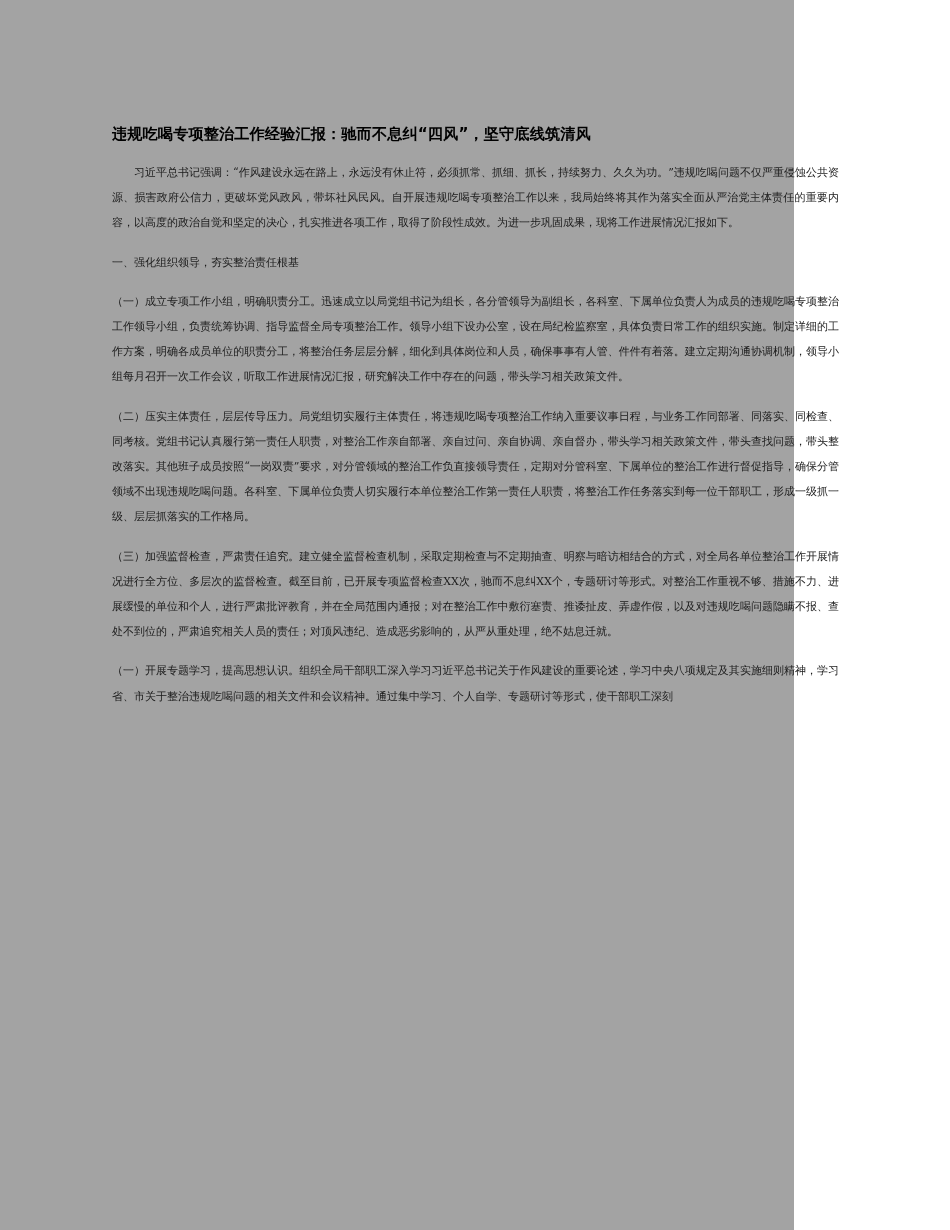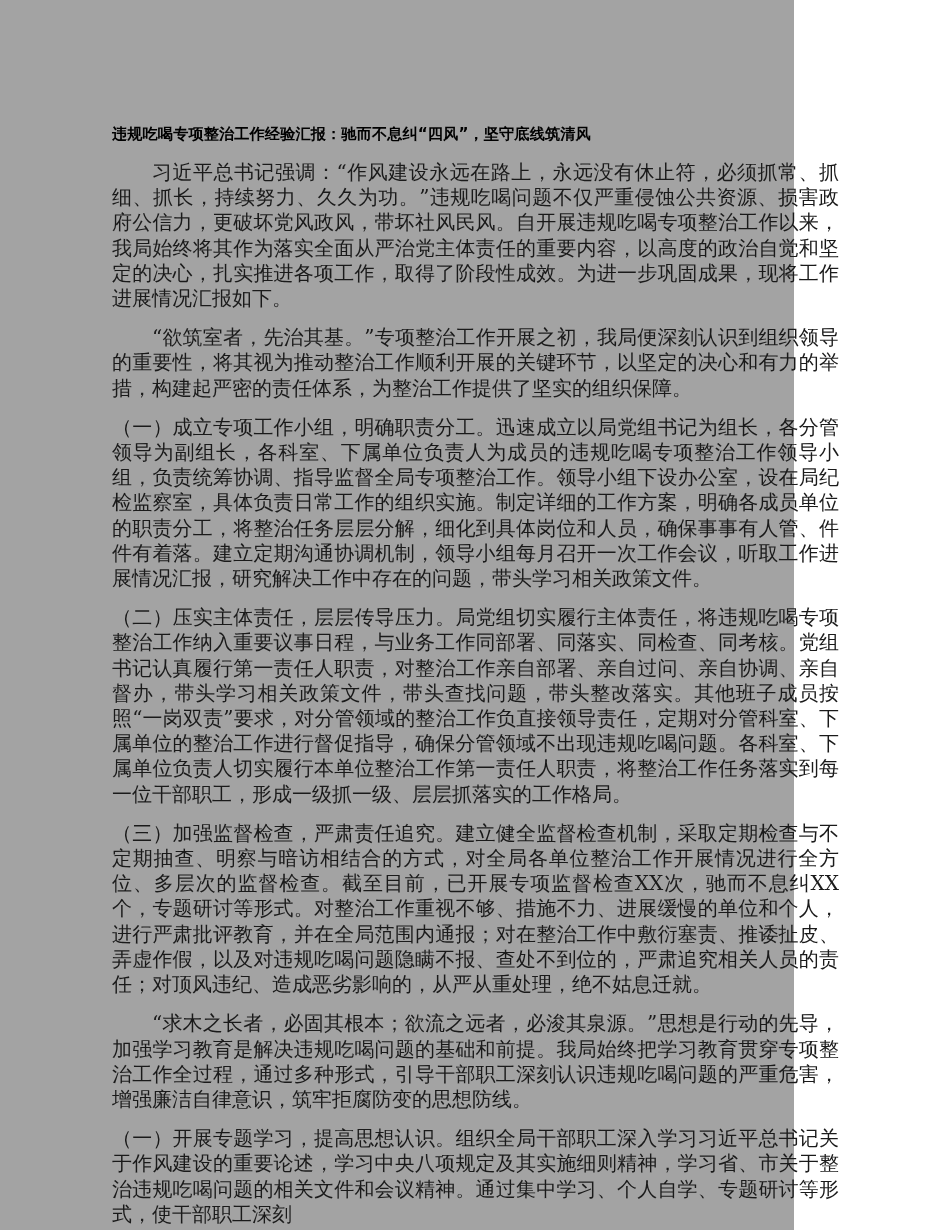--- a/index.html
+++ b/index.html
@@ -35,21 +35,21 @@
     font-size: 15.2px;
     line-height: 25px;
     color: #000000;
     margin: 0 0 13px 0;
     letter-spacing: 0.1px;
     text-align: left;
     white-space: nowrap;
   }
   .para {
     font-family: "DejaVu Serif", "Liberation Serif", serif;
-    font-size: 20px;
+    font-size: 11px;
     line-height: 25.2px;
     color: #1a1a1a;
     margin: 0 0 14px 0;
     text-align: justify;
     text-justify: inter-ideograph;
     text-indent: 2em;
     word-break: break-all;
     letter-spacing: 0;
   }
   .para.heading {
@@ -70,28 +70,27 @@
 </head>
 <body>
 
 <div class="page">
   <div class="content">
 
     <h1 class="doc-title">违规吃喝专项整治工作经验汇报：驰而不息纠“四风”，坚守底线筑清风</h1>
 
     <p class="para">习近平总书记强调：“作风建设永远在路上，永远没有休止符，必须抓常、抓细、抓长，持续努力、久久为功。”违规吃喝问题不仅严重侵蚀公共资源、损害政府公信力，更破坏党风政风，带坏社风民风。自开展违规吃喝专项整治工作以来，我局始终将其作为落实全面从严治党主体责任的重要内容，以高度的政治自觉和坚定的决心，扎实推进各项工作，取得了阶段性成效。为进一步巩固成果，现将工作进展情况汇报如下。</p>
 
+    <p class="para heading">一、强化组织领导，夯实整治责任根基</p>
 
-    <p class="para">“欲筑室者，先治其基。”专项整治工作开展之初，我局便深刻认识到组织领导的重要性，将其视为推动整治工作顺利开展的关键环节，以坚定的决心和有力的举措，构建起严密的责任体系，为整治工作提供了坚实的组织保障。</p>
 
     <p class="para sub">（一）成立专项工作小组，明确职责分工。迅速成立以局党组书记为组长，各分管领导为副组长，各科室、下属单位负责人为成员的违规吃喝专项整治工作领导小组，负责统筹协调、指导监督全局专项整治工作。领导小组下设办公室，设在局纪检监察室，具体负责日常工作的组织实施。制定详细的工作方案，明确各成员单位的职责分工，将整治任务层层分解，细化到具体岗位和人员，确保事事有人管、件件有着落。建立定期沟通协调机制，领导小组每月召开一次工作会议，听取工作进展情况汇报，研究解决工作中存在的问题，带头学习相关政策文件。</p>
 
     <p class="para sub">（二）压实主体责任，层层传导压力。局党组切实履行主体责任，将违规吃喝专项整治工作纳入重要议事日程，与业务工作同部署、同落实、同检查、同考核。党组书记认真履行第一责任人职责，对整治工作亲自部署、亲自过问、亲自协调、亲自督办，带头学习相关政策文件，带头查找问题，带头整改落实。其他班子成员按照“一岗双责”要求，对分管领域的整治工作负直接领导责任，定期对分管科室、下属单位的整治工作进行督促指导，确保分管领域不出现违规吃喝问题。各科室、下属单位负责人切实履行本单位整治工作第一责任人职责，将整治工作任务落实到每一位干部职工，形成一级抓一级、层层抓落实的工作格局。</p>
 
     <p class="para sub"><span>（三）加强监督检查，严肃责任追究。建立健全监督检查机制，采取定期检查与不定期抽查、明察与暗访相结合的方式，对全局各单位整治工作开展情况进行全方位、多层次的监督检查。截至目前，已开展专项监督检查</span><b class="xx">XX</b><span>次，驰而不息纠</span><b class="xx">XX</b><span>个，专题研讨等形式。对整治工作重视不够、措施不力、进展缓慢的单位和个人，进行严肃批评教育，并在全局范围内通报；对在整治工作中敷衍塞责、推诿扯皮、弄虚作假，以及对违规吃喝问题隐瞒不报、查处不到位的，严肃追究相关人员的责任；对顶风违纪、造成恶劣影响的，从严从重处理，绝不姑息迁就。</span></p>
 
 
-    <p class="para">“求木之长者，必固其根本；欲流之远者，必浚其泉源。”思想是行动的先导，加强学习教育是解决违规吃喝问题的基础和前提。我局始终把学习教育贯穿专项整治工作全过程，通过多种形式，引导干部职工深刻认识违规吃喝问题的严重危害，增强廉洁自律意识，筑牢拒腐防变的思想防线。</p>
 
     <p class="para sub">（一）开展专题学习，提高思想认识。组织全局干部职工深入学习习近平总书记关于作风建设的重要论述，学习中央八项规定及其实施细则精神，学习省、市关于整治违规吃喝问题的相关文件和会议精神。通过集中学习、个人自学、专题研讨等形式，使干部职工深刻</p>
 
   </div>
 </div>
 
 </body></html>

